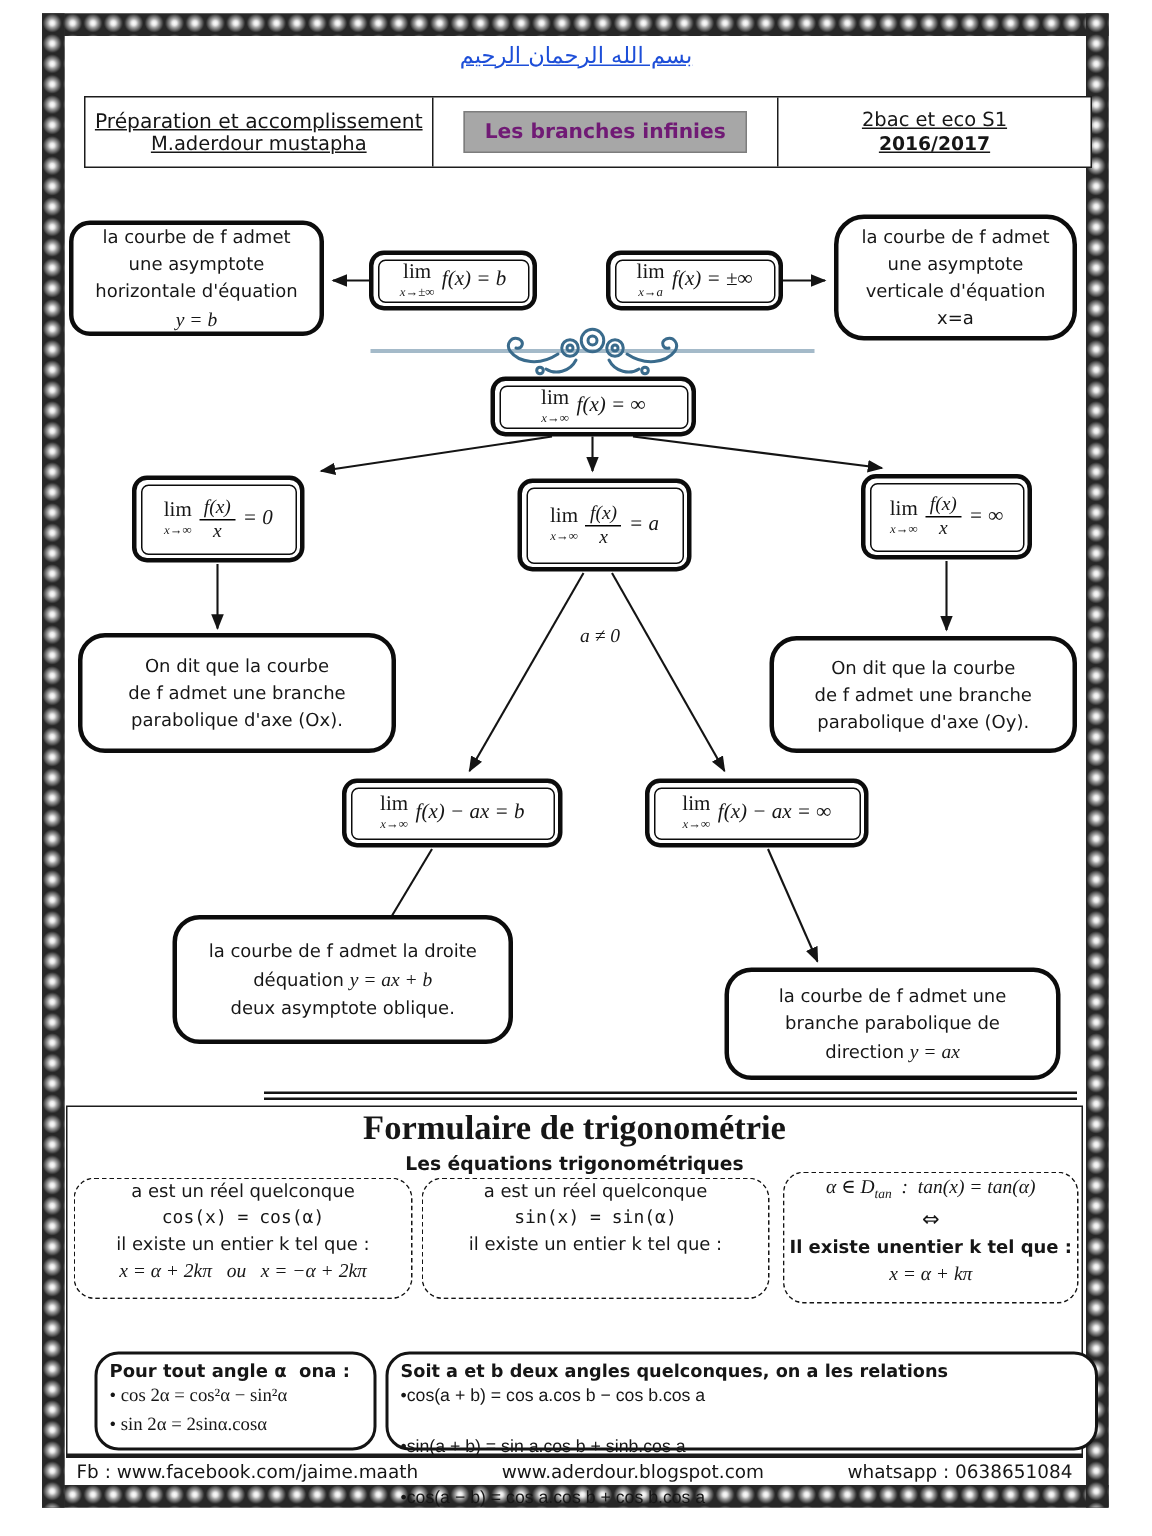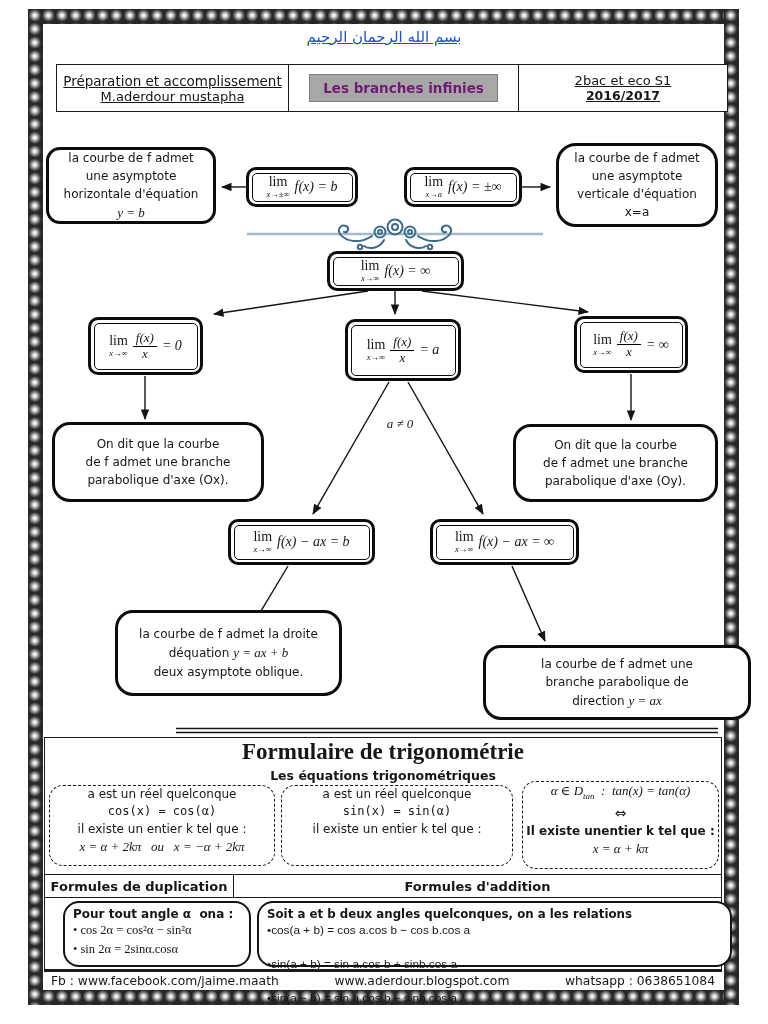--- a/index.html
+++ b/index.html
@@ -250,21 +250,21 @@
       <span class="expr">f(x) − ax = ∞</span>
     </div>
   </div>
 
   <div class="rbox" style="left:73px;top:610px;width:227px;height:86px;border-radius:18px;margin-left:42px;">
     <div>la courbe de f admet la droite</div>
     <div><span>déquation </span><span class="math" style="font-size:13px;">y = ax + b</span></div>
     <div>deux asymptote oblique.</div>
   </div>
 
-  <div class="rbox" style="left:483px;top:645px;width:268px;height:75px;border-radius:18px;">
+  <div class="rbox" style="left:483px;top:645px;width:224px;height:75px;border-radius:18px;">
     <div>la courbe de f admet une</div>
     <div>branche parabolique de</div>
     <div><span>direction </span><span class="math" style="font-size:13px;">y = ax</span></div>
   </div>
 
   <div class="trig">
     <div class="trig-title">Formulaire de trigonométrie</div>
     <div class="trig-sub">Les équations trigonométriques</div>
 
     <div class="dash" style="left:4px;top:47px;width:226px;height:81px;">
@@ -280,36 +280,33 @@
       <div>il existe un entier k tel que :</div>
     </div>
 
     <div class="dash" style="left:477px;top:43px;width:197px;height:88px;">
       <div class="eqline keep-sp"><span>α ∈ D</span><sub style="font-size:9px;">tan</sub><span>  :  tan(x) = tan(α)</span></div>
       <div style="font-size:14px;">⇔</div>
       <div style="font-weight:bold;">Il existe unentier k tel que :</div>
       <div class="eqline">x = α + kπ</div>
     </div>
 
-    <div class="fhdr">
-      <div class="fhdr-l">Formules de duplication</div>
-      <div class="fhdr-r">Formules d'addition</div>
-    </div>
 
     <div class="fbox" style="left:5px;top:163px;width:188px;height:66px;">
       <div class="intro keep-sp">Pour tout angle α  ona :</div>
       <div class="fline">• cos 2α = cos²α − sin²α</div>
       <div class="fline">• sin 2α = 2sinα.cosα</div>
     </div>
 
     <div class="fbox" style="left:199px;top:163px;width:475px;height:66px;">
       <div class="intro" style="font-size:11.8px;">Soit a et b deux angles quelconques, on a les relations</div>
       <div class="fgrid">
         <div>•cos(a + b) = cos a.cos b − cos b.cos a</div>
         <div>•sin(a + b) = sin a.cos b + sinb.cos a</div>
+        <div>•cos(a − b) = cos a.cos b + cos b.cos a</div>
         <div>•sin(a − b) = sin a.cos b − sinb.cos a</div>
       </div>
     </div>
   </div>
 
   <div class="footer">
     <span>Fb : www.facebook.com/jaime.maath</span>
     <span>www.aderdour.blogspot.com</span>
     <span>whatsapp : 0638651084</span>
   </div>

